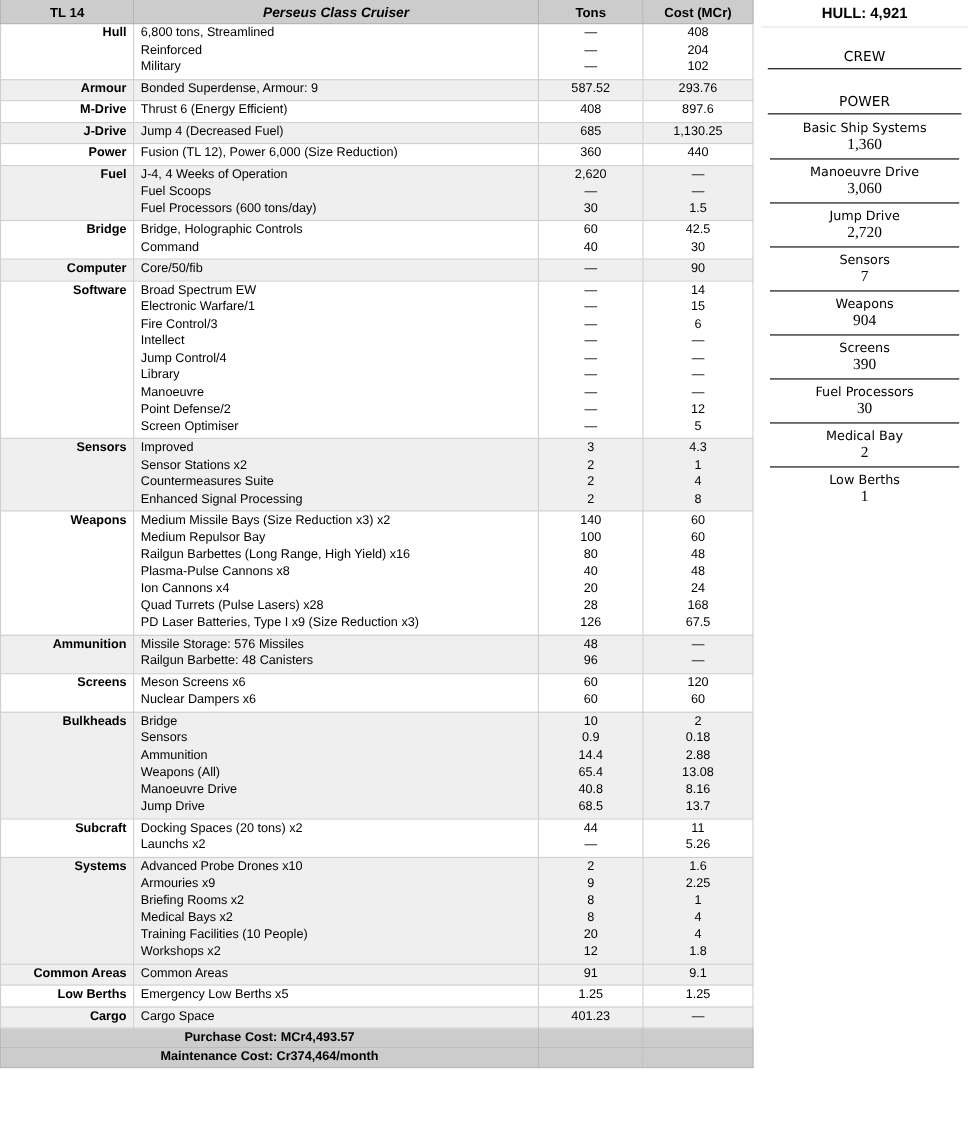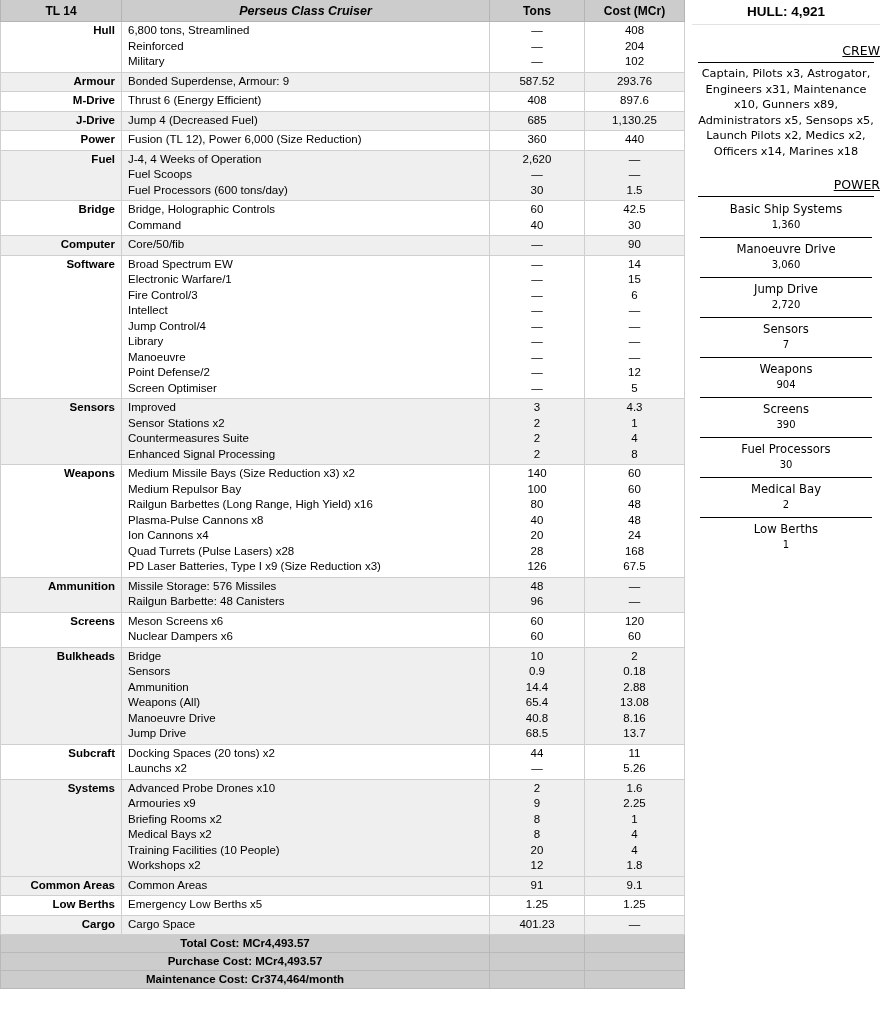--- a/index.html
+++ b/index.html
@@ -104,24 +104,23 @@
   }
   .hull-head {
     text-align: center;
     font-weight: bold;
     font-size: 13.5px;
     padding: 4px 0 5px 0;
     border-bottom: 1px solid #e3e3e3;
     font-family: "Liberation Sans", sans-serif;
   }
   .sect-title {
-    text-align: right;
+    text-align: center;
     font-size: 12.5px;
     padding: 18px 0 3px 0;
-    text-decoration: underline;
   }
   .rule {
     border: none;
     border-top: 1.4px solid #000000;
     margin: 1px 6px 3px 6px;
   }
   .crew-body {
     text-align: center;
     font-size: 11.3px;
     line-height: 15.5px;
@@ -131,22 +130,23 @@
     text-align: center;
     padding: 2px 0 3px 0;
   }
   .pwr-name {
     display: block;
     font-size: 11.6px;
     line-height: 15px;
   }
   .pwr-val {
     display: block;
-    font-size: 10px;
+    font-size: 14px;
     line-height: 15px;
+    font-family: Liberation Serif, serif;
   }
   .pwr-rule {
     border: none;
     border-top: 1.2px solid #000000;
     margin: 2px 8px 2px 8px;
   }
 </style>
 </head>
 <body>
 
@@ -498,44 +498,38 @@
             <td class="num">
               <span class="stackline">401.23</span>
             </td>
             <td class="num">
               <span class="stackline">—</span>
             </td>
           </tr>
         </tbody>
       <tfoot id="ship-foot">
           <tr class="summary">
-            <td colspan="2">Total Cost: MCr4,493.57</td>
-            <td>&nbsp;</td>
-            <td>&nbsp;</td>
-          </tr>
-          <tr class="summary">
             <td colspan="2">Purchase Cost: MCr4,493.57</td>
             <td>&nbsp;</td>
             <td>&nbsp;</td>
           </tr>
           <tr class="summary">
             <td colspan="2">Maintenance Cost: Cr374,464/month</td>
             <td>&nbsp;</td>
             <td>&nbsp;</td>
           </tr>
         </tfoot>
     </table>
   </div>
 
   <div id="side-panel">
     <div class="hull-head">HULL: 4,921</div>
 
     <div class="sect-title">CREW</div>
     <hr class="rule">
-    <div class="crew-body">Captain, Pilots x3, Astrogator, Engineers x31, Maintenance x10, Gunners x89, Administrators x5, Sensops x5, Launch Pilots x2, Medics x2, Officers x14, Marines x18</div>
 
     <div class="sect-title">POWER</div>
     <hr class="rule">
     <div id="power-list">
         <div class="pwr-item">
           <span class="pwr-name">Basic Ship Systems</span>
           <span class="pwr-val">1,360</span>
         </div>
         <hr class="pwr-rule">
         <div class="pwr-item">

